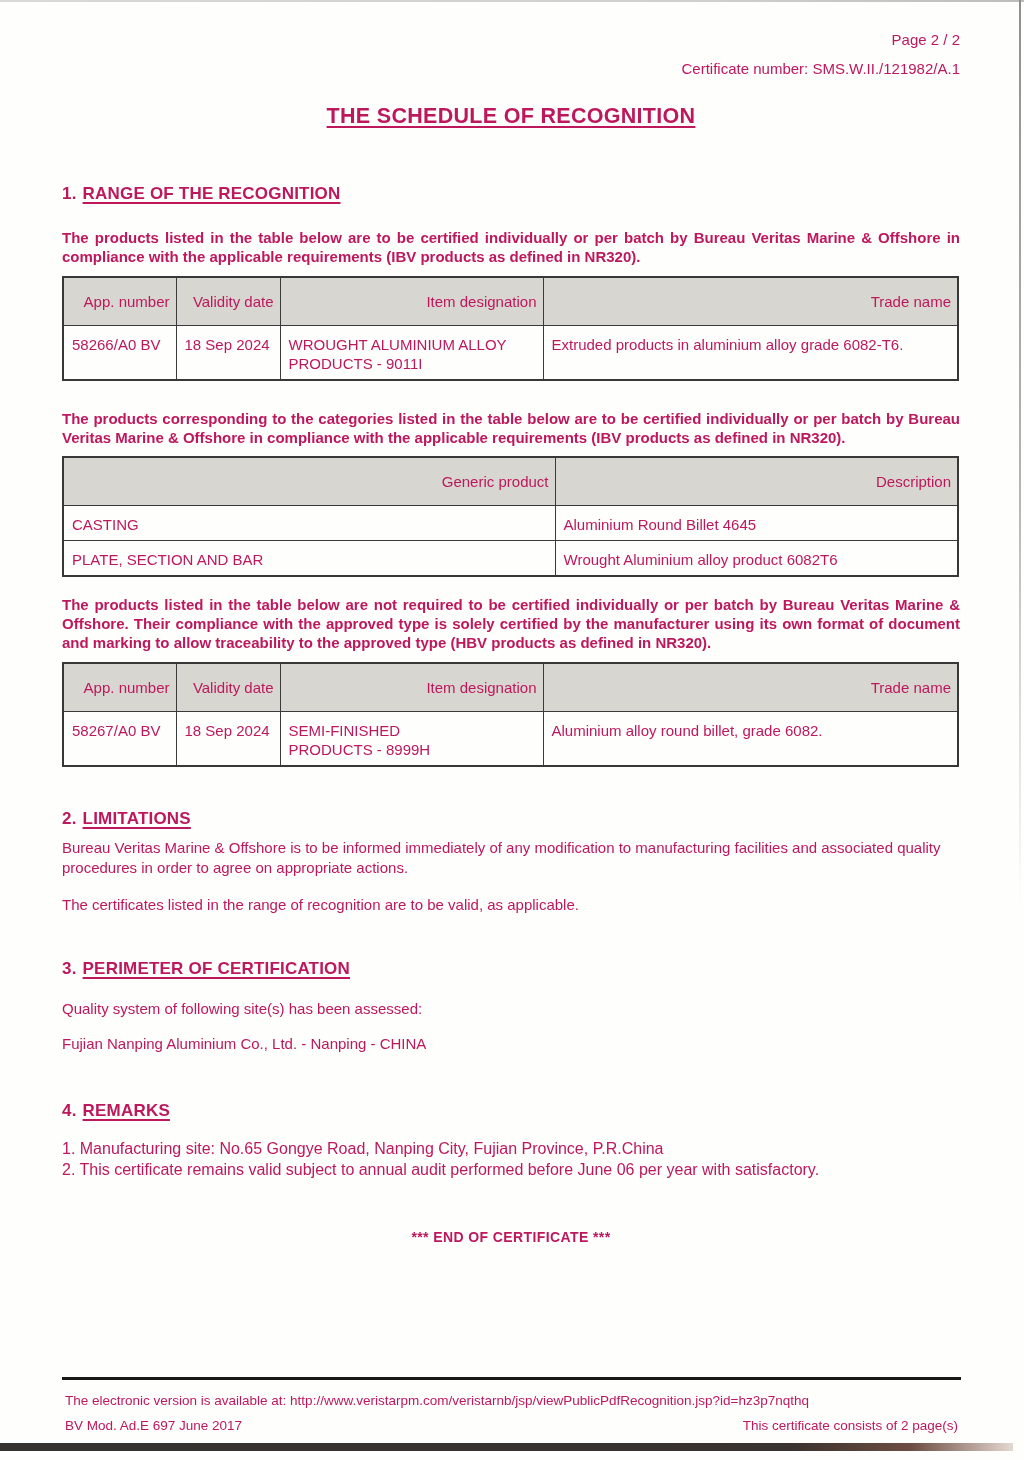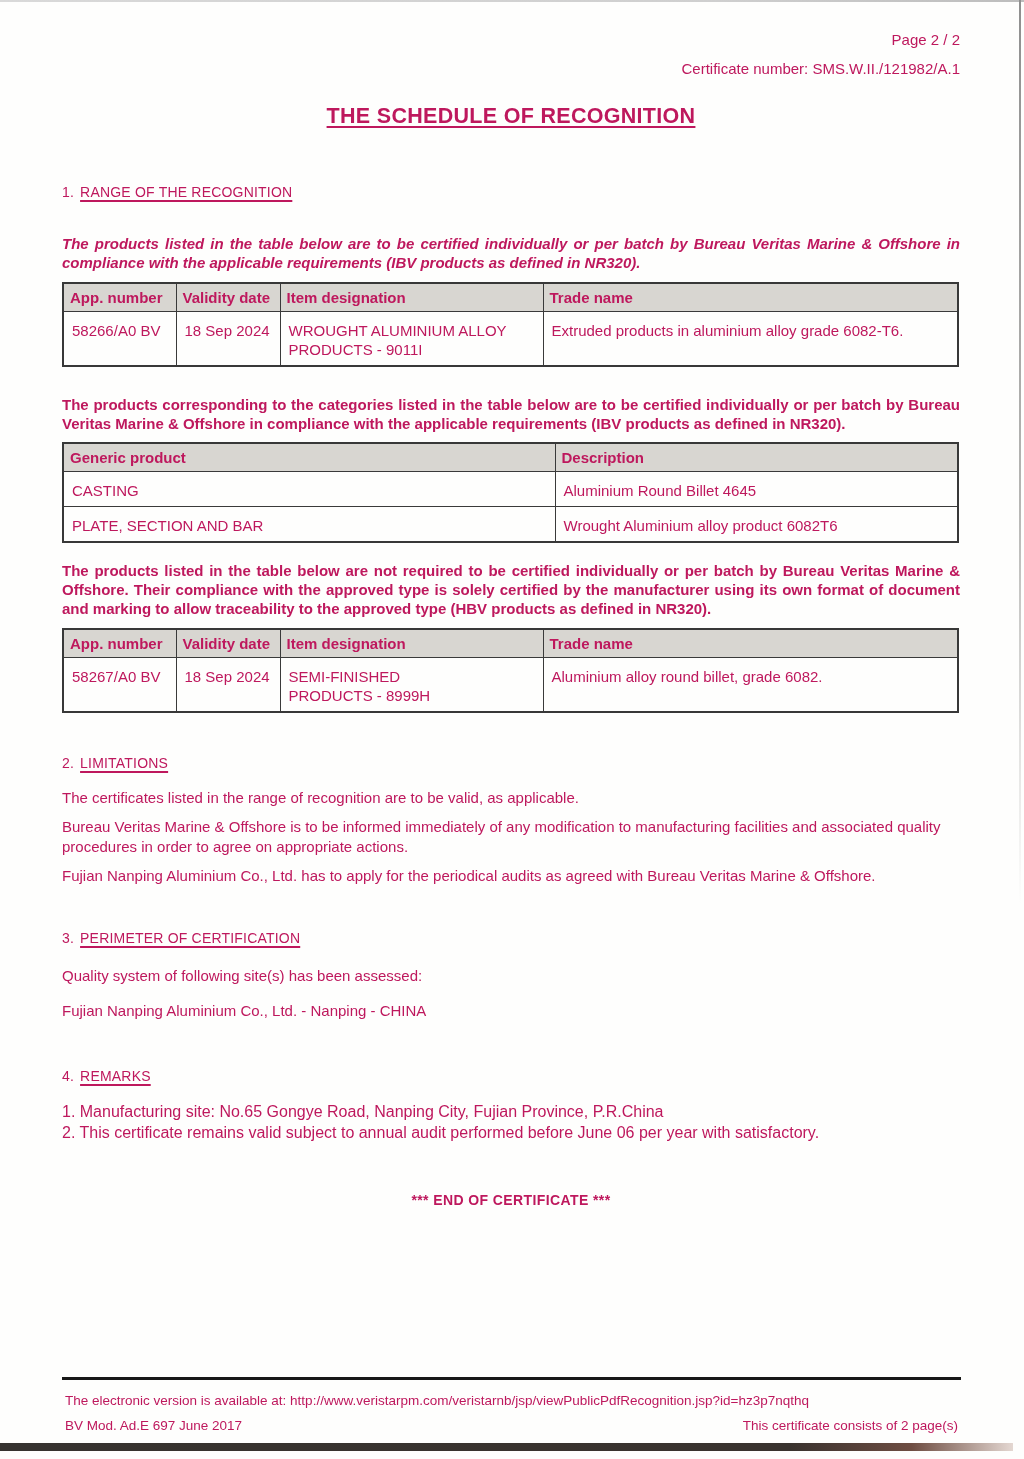--- a/index.html
+++ b/index.html
@@ -25,42 +25,42 @@
   .doc-title {
     margin-top: 25px;
     text-align: center;
     font-size: 21.5px;
     font-weight: bold;
     letter-spacing: 0.3px;
   }
   .doc-title .u { text-decoration: underline; text-decoration-thickness: 2px; text-underline-offset: 3px; }
 
   
-  .section-heading { font-size: 14px; font-weight: normal; letter-spacing: 0.2px; }
+  .section-heading { font-size: 17px; font-weight: bold; letter-spacing: 0.2px; }
   .section-heading .num { margin-right: 6px; }
   .section-heading .u { text-decoration: underline; text-decoration-thickness: 2px; text-underline-offset: 3px; }
 
   
   .para-bold { font-size: 15px; font-weight: bold; line-height: 19px; text-align: justify; }
   .para { font-size: 15px; line-height: 20px; }
 
   
   table { border-collapse: collapse; table-layout: fixed; width: 897px; border: 2px solid #383838; }
   th, td { border: 1.6px solid #3a3a3a; font-size: 15px; font-weight: normal; }
-  th { background: #d8d6d1; text-align: left; padding: 5px 6px; font-weight: bold; }
+  th { background: #d8d6d1; text-align: right; padding: 15px 6px; }
   td { text-align: left; vertical-align: top; padding: 9px 8px 6px 8px; line-height: 19px; }
   td.pre { white-space: pre-line; }
   .col-app { width: 113px; }
   .col-val { width: 104px; }
   .col-item { width: 263px; }
   .col-generic { width: 492px; }
 
   
   .mt-s1-heading { margin-top: 55px; }
-  .mt-para1 { margin-top: 34px; font-style: italic; }
+  .mt-para1 { margin-top: 24px; }
   .mt-table1 { margin-top: 10px; }
   .mt-para2 { margin-top: 28px; }
   .mt-table2 { margin-top: 9px; }
   .mt-para3 { margin-top: 18px; }
   .mt-table3 { margin-top: 10px; }
   .mt-s2-heading { margin-top: 42px; }
   .mt-s2-p1 { margin-top: 17px; }
   .mt-s2-p2 { margin-top: 9px; }
   .mt-s2-p3 { margin-top: 9px; }
   .mt-s3-heading { margin-top: 44px; }
@@ -184,23 +184,22 @@
         <td class="pre">SEMI-FINISHED
 PRODUCTS - 8999H</td>
         <td>Aluminium alloy round billet, grade 6082.</td>
       </tr>
     </tbody>
       </table>
 
     <div class="section-heading mt-s2-heading">
       <span class="num">2.</span><span class="u">LIMITATIONS</span>
     </div>
+    <div class="para mt-s2-p2">Bureau Veritas Marine &amp; Offshore is to be informed immediately of any modification to manufacturing facilities and associated quality procedures in order to agree on appropriate actions.</div>
     <div class="para mt-s2-p1">The certificates listed in the range of recognition are to be valid, as applicable.</div>
-    <div class="para mt-s2-p2">Bureau Veritas Marine &amp; Offshore is to be informed immediately of any modification to manufacturing facilities and associated quality procedures in order to agree on appropriate actions.</div>
-    <div class="para mt-s2-p3">Fujian Nanping Aluminium Co., Ltd. has to apply for the periodical audits as agreed with Bureau Veritas Marine &amp; Offshore.</div>
 
     <div class="section-heading mt-s3-heading">
       <span class="num">3.</span><span class="u">PERIMETER OF CERTIFICATION</span>
     </div>
     <div class="para mt-s3-p1">Quality system of following site(s) has been assessed:</div>
     <div class="para mt-s3-p2">Fujian Nanping Aluminium Co., Ltd. - Nanping - CHINA</div>
 
     <div class="section-heading mt-s4-heading">
       <span class="num">4.</span><span class="u">REMARKS</span>
     </div>

